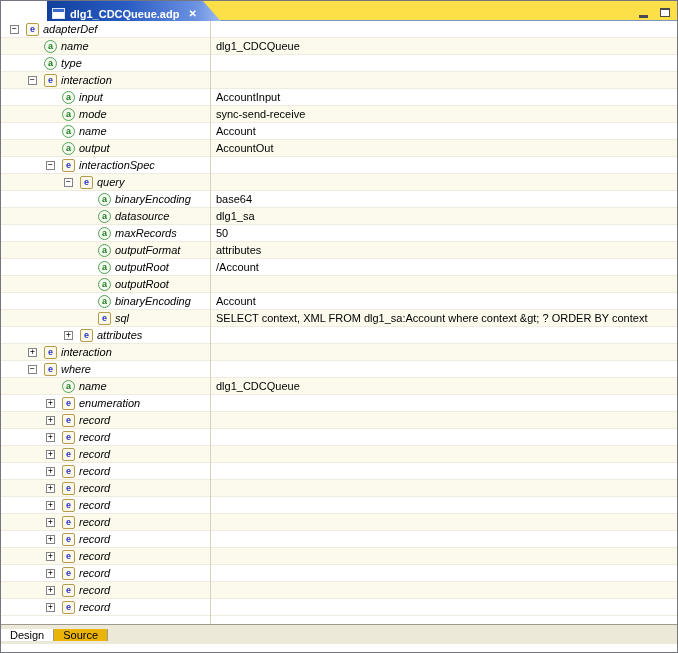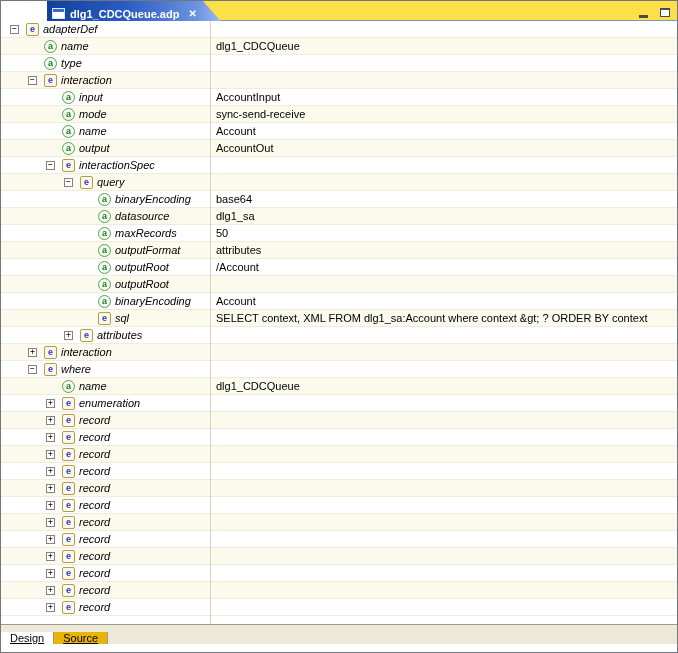--- a/index.html
+++ b/index.html
@@ -73,21 +73,21 @@
     border:1px solid #55a055; border-radius:50%; background:#f4fbf0;
     color:#1f7d1f; font-weight:bold; font-size:9px;
     display:flex; align-items:center; justify-content:center; line-height:1;
   }
   .nodelabel { font-size:11px; color:#000; white-space:nowrap;font-style:italic; }
   
   .bottombar {
     height:20px;
     background:#ece9d8;
     border-top:1px solid #9c9a8c;
-    display:flex; align-items:flex-end;text-decoration:underline;
+    display:flex; align-items:center;
   }
   .btab {
     display:inline-flex; align-items:center;
     padding:0 9px; font-size:11px; color:#000;
     border-right:1px solid #9c9a8c;
     background:#eab308; cursor:pointer;
   }
   .btab.active { background:#ffffff; }
 </style>
 </head>

